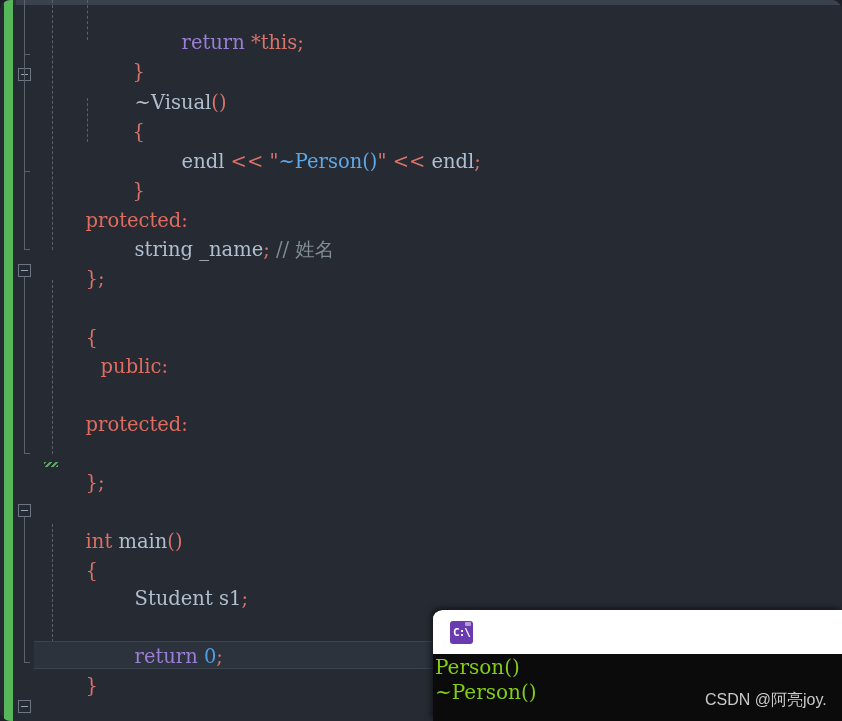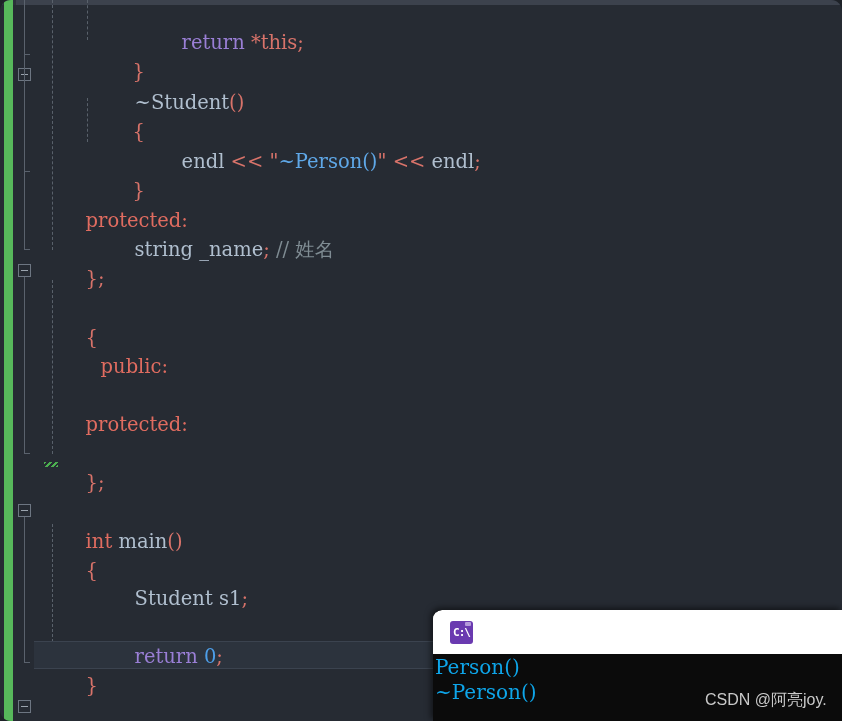--- a/index.html
+++ b/index.html
@@ -216,21 +216,21 @@
     left: 0; top: 44px;
     width: 409px; height: 67px;
     background: #0b0b0b;
     padding: 1px 0 0 2px;
     box-sizing: border-box;
   }
   .console-line {
     font-family: "DejaVu Serif", serif;
     font-size: 20px;
     line-height: 25px;
-    color: #0ea5e9;
+    color: #84cc16;
     white-space: pre;
     margin: 0;
   }
   #console-left-edge {
     position: absolute;
     left: 0; top: 0;
     width: 3px; height: 111px;
     background: #e8e8e8;
   }
 
@@ -293,21 +293,21 @@
     </div>
 
     <div class="line" style="top:28px;">
       <span class="ltext" style="left:83px;">
         <span class="punct">}</span>
       </span>
     </div>
 
     <div class="line" style="top:59px;">
       <span class="ltext" style="left:85px;">
-        <span class="ident">~Student</span><span class="punct">()</span>
+        <span class="ident">~Visual</span><span class="punct">()</span>
       </span>
     </div>
 
     <div class="line" style="top:88px;">
       <span class="ltext" style="left:83px;">
         <span class="punct">{</span>
       </span>
     </div>
 
     <div class="line" style="top:118px;">

